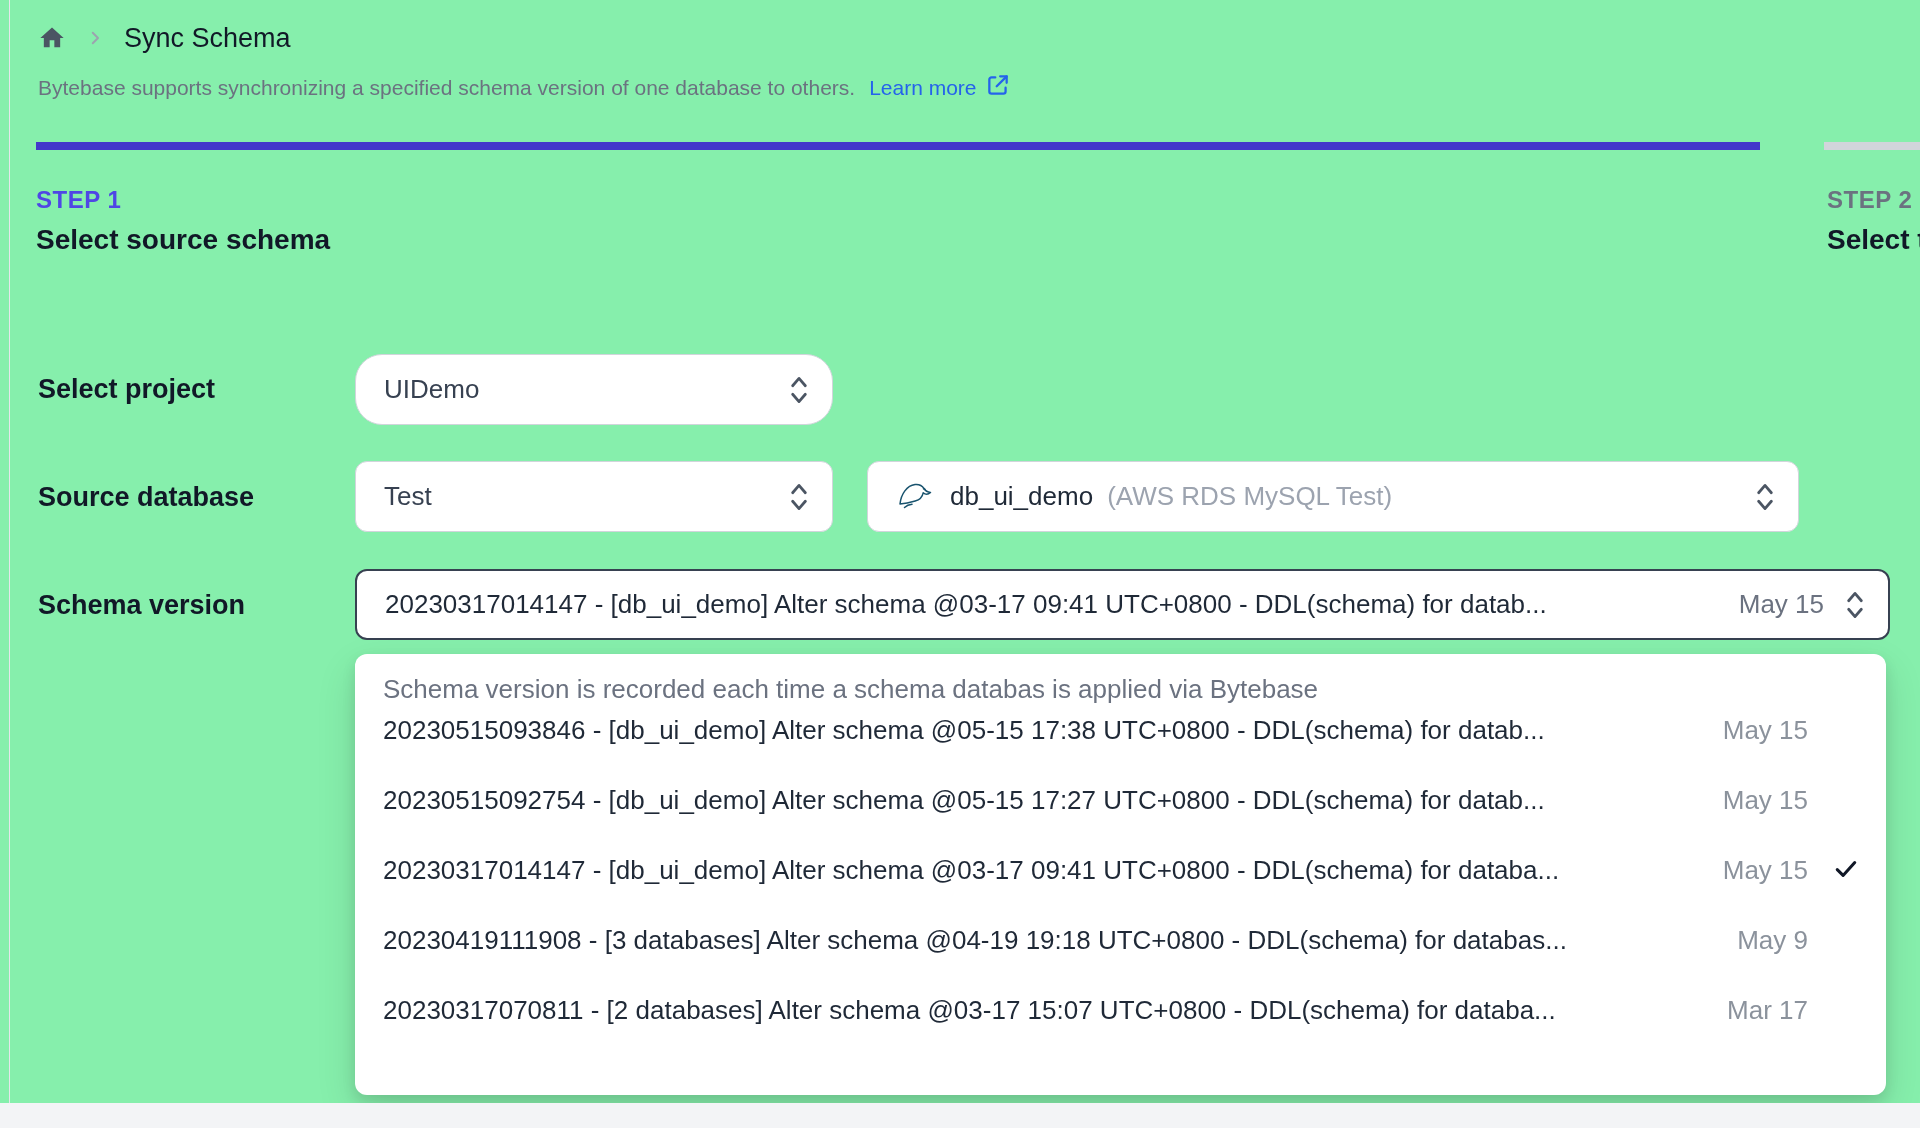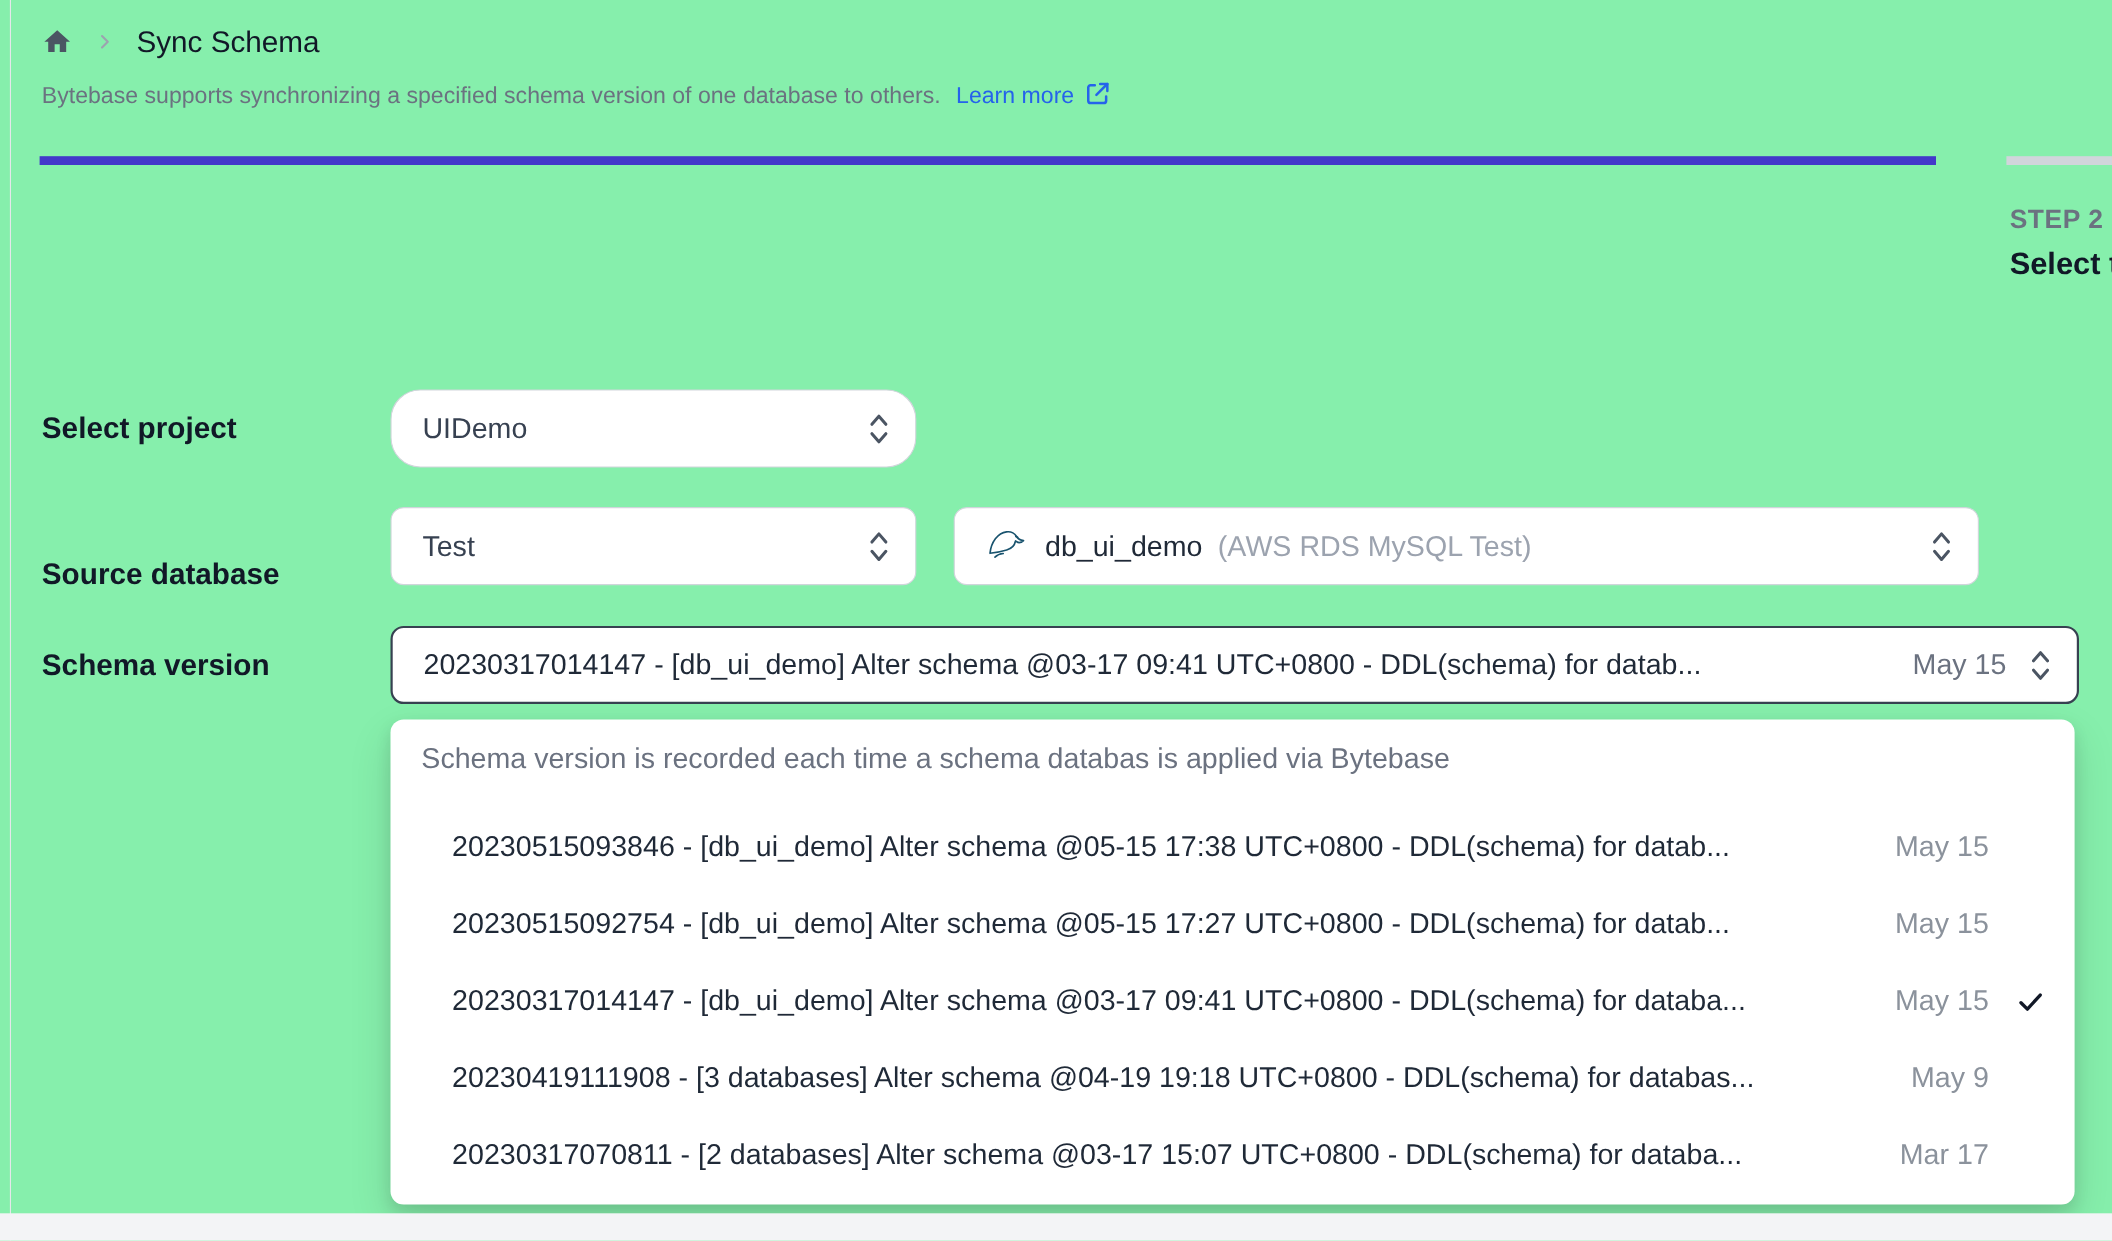--- a/index.html
+++ b/index.html
@@ -29,21 +29,21 @@
   .step-1 { left:36px; }
   .step-2 { left:1827px; width:93px; overflow:hidden; }
   .step-label { font-size:24px; font-weight:700; letter-spacing:.5px; white-space:nowrap; }
   .step-1 .step-label { color:#4f46e5; }
   .step-2 .step-label { color:#6b7280; }
   .step-title { margin-top:10px; font-size:28px; font-weight:700; color:#111827; white-space:nowrap; }
 
   
   .field-label { position:absolute; left:38px; font-size:27px; font-weight:600; color:#111827; white-space:nowrap;text-align:right; }
   .lbl-project { top:374px; }
-  .lbl-source  { top:482px;margin-top:25px; }
+  .lbl-source  { top:482px; }
   .lbl-version { top:590px; }
 
   .select {
     position:absolute; height:71px; border:1.5px solid #d1d5db; border-radius:12px; background:#fff;
     display:flex; align-items:center; padding:0 22px 0 28px; cursor:pointer;
   }
   .sel-project { left:355px; top:354px; width:478px;border-radius:27px; }
   .sel-env     { left:355px; top:461px; width:478px; }
   .sel-db      { left:867px; top:461px; width:932px; }
   .sel-version { left:355px; top:569px; width:1535px; border:2.5px solid #374151; }
@@ -55,21 +55,21 @@
   .sel-version .sel-date { font-size:26px; color:#6b7280; margin:0 20px 0 16px; white-space:nowrap; }
   .chevrons { flex:none; display:flex; align-items:center; }
 
   
   .dropdown {
     position:absolute; left:355px; top:654px; width:1531px; height:441px; background:#fff;
     border-radius:12px; box-shadow:0 6px 14px rgba(0,0,0,.10), 0 16px 40px rgba(0,0,0,.12);
     padding-top:6px; overflow:hidden;
   }
   .dd-hint { padding:14px 28px 10px 28px; font-size:26px; color:#6b7280; white-space:nowrap; overflow:hidden; }
-  .dd-item { height:70px; display:flex; align-items:flex-end; padding:0 26px 0 28px; cursor:pointer;margin-left:28px; }
+  .dd-item { height:70px; display:flex; align-items:flex-start; padding:0 26px 0 28px; cursor:pointer; }
   .dd-text { flex:1; font-size:26px; color:#1f2937; white-space:nowrap; overflow:hidden; }
   .dd-date { font-size:26px; color:#8b929c; white-space:nowrap; margin-left:18px; }
   .dd-check { width:52px; display:flex; justify-content:flex-end; align-items:center; }
 
   .bottom-strip { position:absolute; left:0; top:1103px; width:1920px; height:25px; background:#f3f4f6; }
 </style>
 </head>
 <body>
 
 <div class="page">
@@ -99,20 +99,24 @@
             <path d="M14 4h6v6"></path>
             <path d="M20 4 10.8 13.2"></path>
           </svg>
       </span>
     </span>
   </div>
 
   <div class="bar bar-active"></div>
   <div class="bar bar-next"></div>
 
+  <div class="step step-1">
+    <div class="step-label">STEP 1</div>
+    <div class="step-title">Select source schema</div>
+  </div>
   <div class="step step-2">
     <div class="step-label">STEP 2</div>
     <div class="step-title">Select t</div>
   </div>
 
   <div class="field-label lbl-project">Select project</div>
   <div class="field-label lbl-source">Source database</div>
   <div class="field-label lbl-version">Schema version</div>
 
   <div class="select sel-project">

